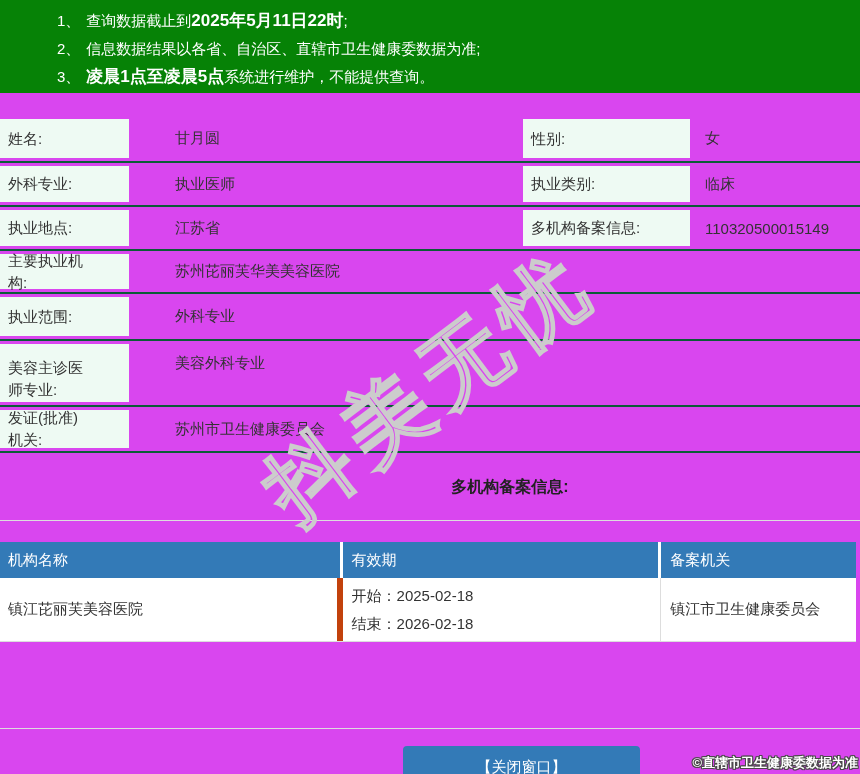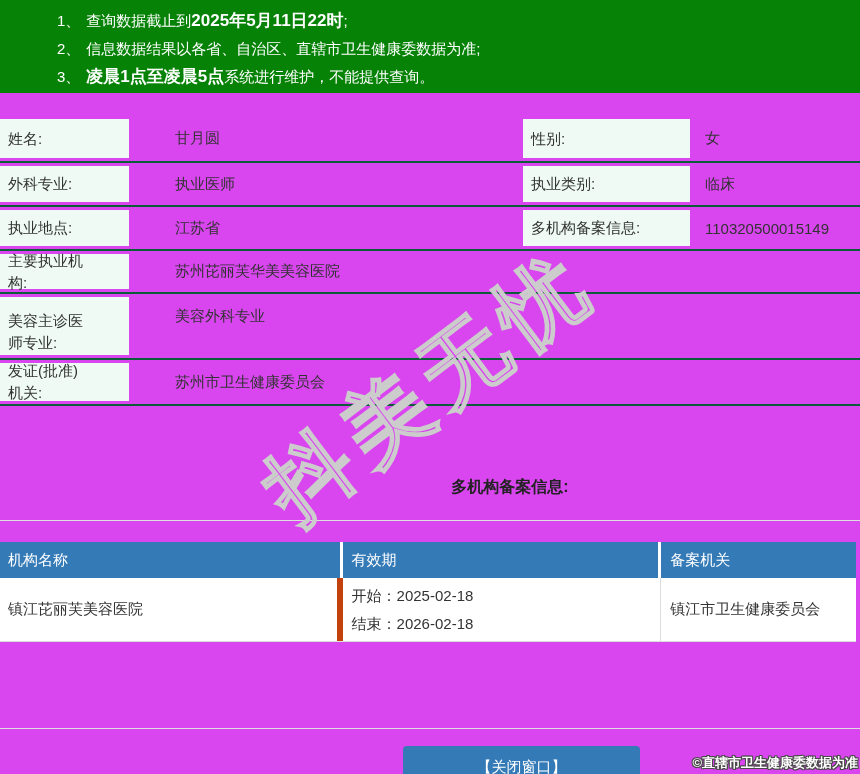--- a/index.html
+++ b/index.html
@@ -109,20 +109,24 @@
     <div class="irow" style="height:44px">
       <div class="ilabel">执业地点:</div>
       <div class="ivalue">江苏省</div>
       <div class="ilabel l2">多机构备案信息:</div>
       <div class="ivalue v2">110320500015149</div>
     </div>
     <div class="irow" style="height:43px">
       <div class="ilabel">主要执业机构:</div>
       <div class="ivalue">苏州芘丽芙华美美容医院</div>
     </div>
+    <div class="irow" style="height:47px">
+      <div class="ilabel">执业范围:</div>
+      <div class="ivalue">外科专业</div>
+    </div>
     <div class="irow topalign" style="height:66px">
       <div class="ilabel">美容主诊医师专业:</div>
       <div class="ivalue">美容外科专业</div>
     </div>
     <div class="irow" style="height:46px">
       <div class="ilabel">发证(批准)机关:</div>
       <div class="ivalue">苏州市卫生健康委员会</div>
     </div>
   </div>
 

